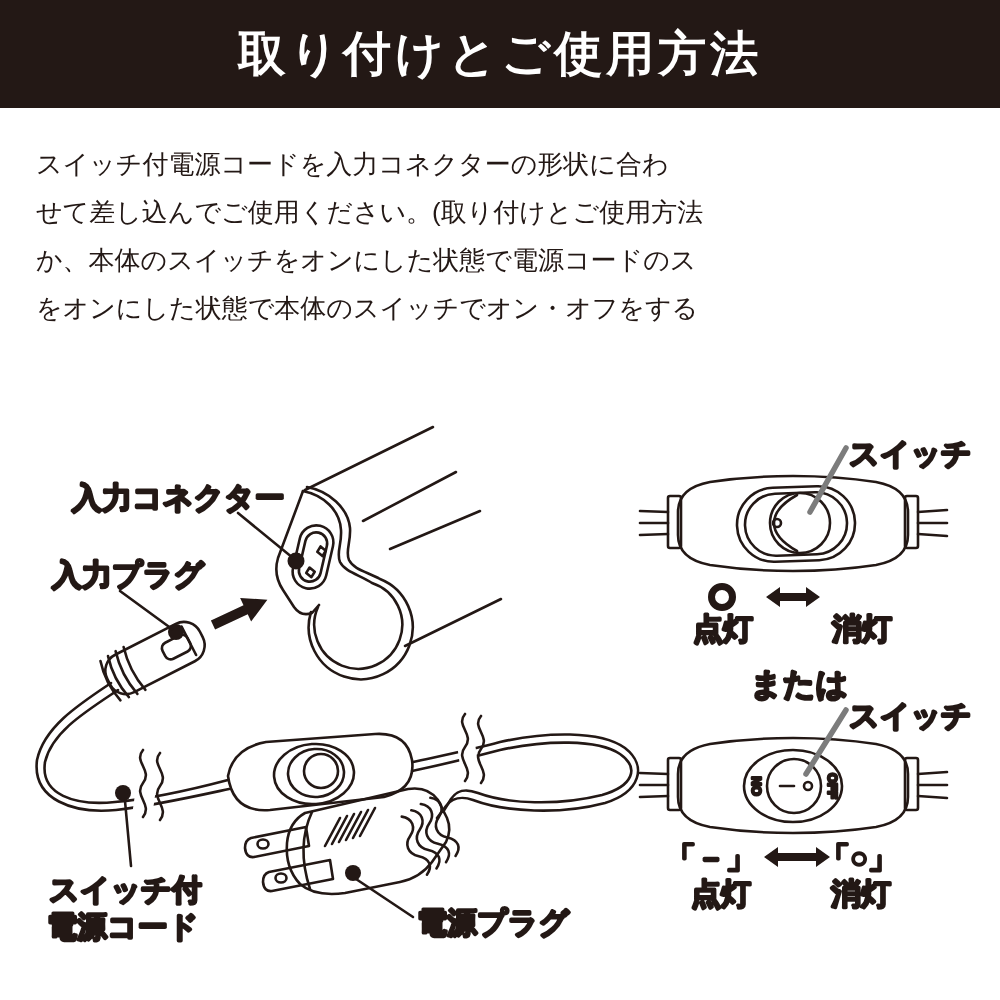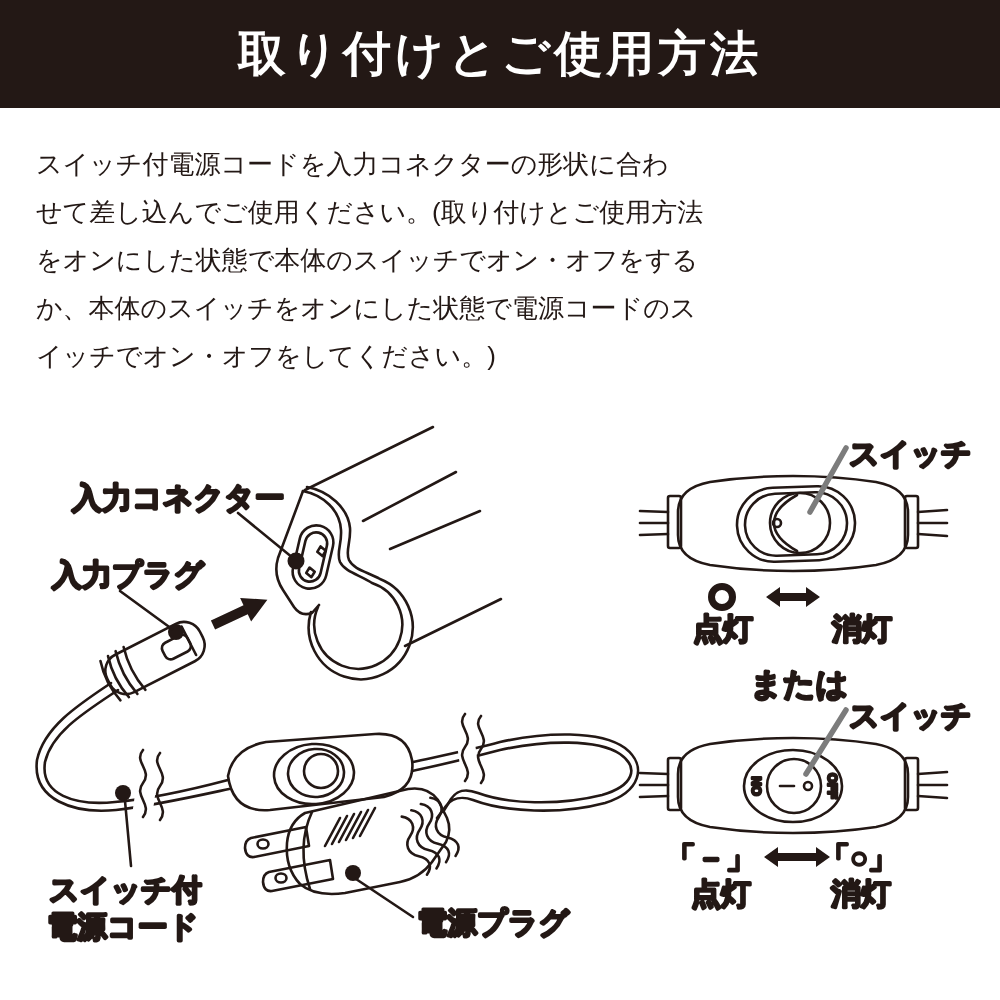--- a/index.html
+++ b/index.html
@@ -21,23 +21,22 @@
 
 <div id="page">
 
   <div id="header">
     <span class="title">取り付けとご使用方法</span>
   </div>
 
   <div id="paragraph">
     <div>スイッチ付電源コードを入力コネクターの形状に合わ</div>
     <div>せて差し込んでご使用ください。(取り付けとご使用方法</div>
+    <div>か、本体のスイッチをオンにした状態で電源コードのス</div>
     <div>をオンにした状態で本体のスイッチでオン・オフをする</div>
-    <div>か、本体のスイッチをオンにした状態で電源コードのス</div>
-    <div>イッチでオン・オフをしてください。)</div>
   </div>
 
   <svg id="diagram" viewBox="0 400 1000 600" width="1000" height="600" fill="none" stroke="#231815" stroke-width="2.6" stroke-linecap="round" stroke-linejoin="round">
 
     <g>
 
       <path d="M305,490 L433,427"></path>
       <path d="M363,521 L456,472"></path>
       <path d="M390,549 L480,511"></path>
       <path d="M405,646 L501,599"></path>

